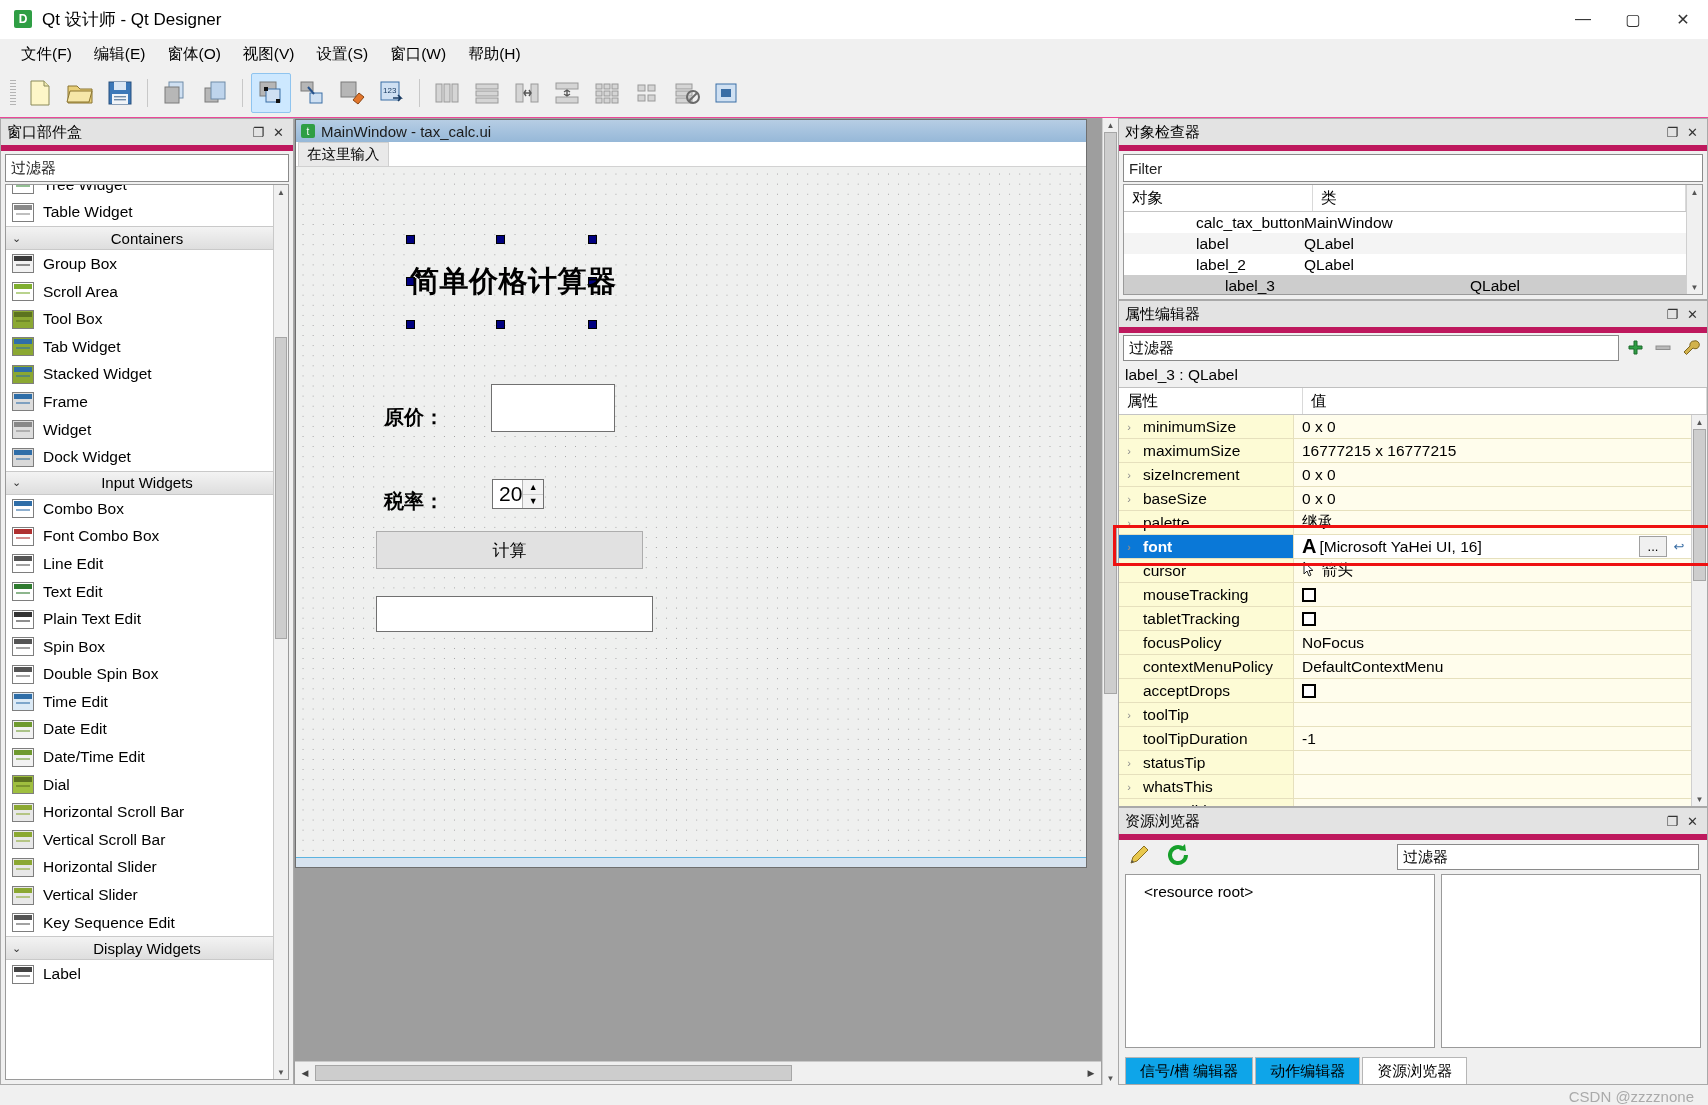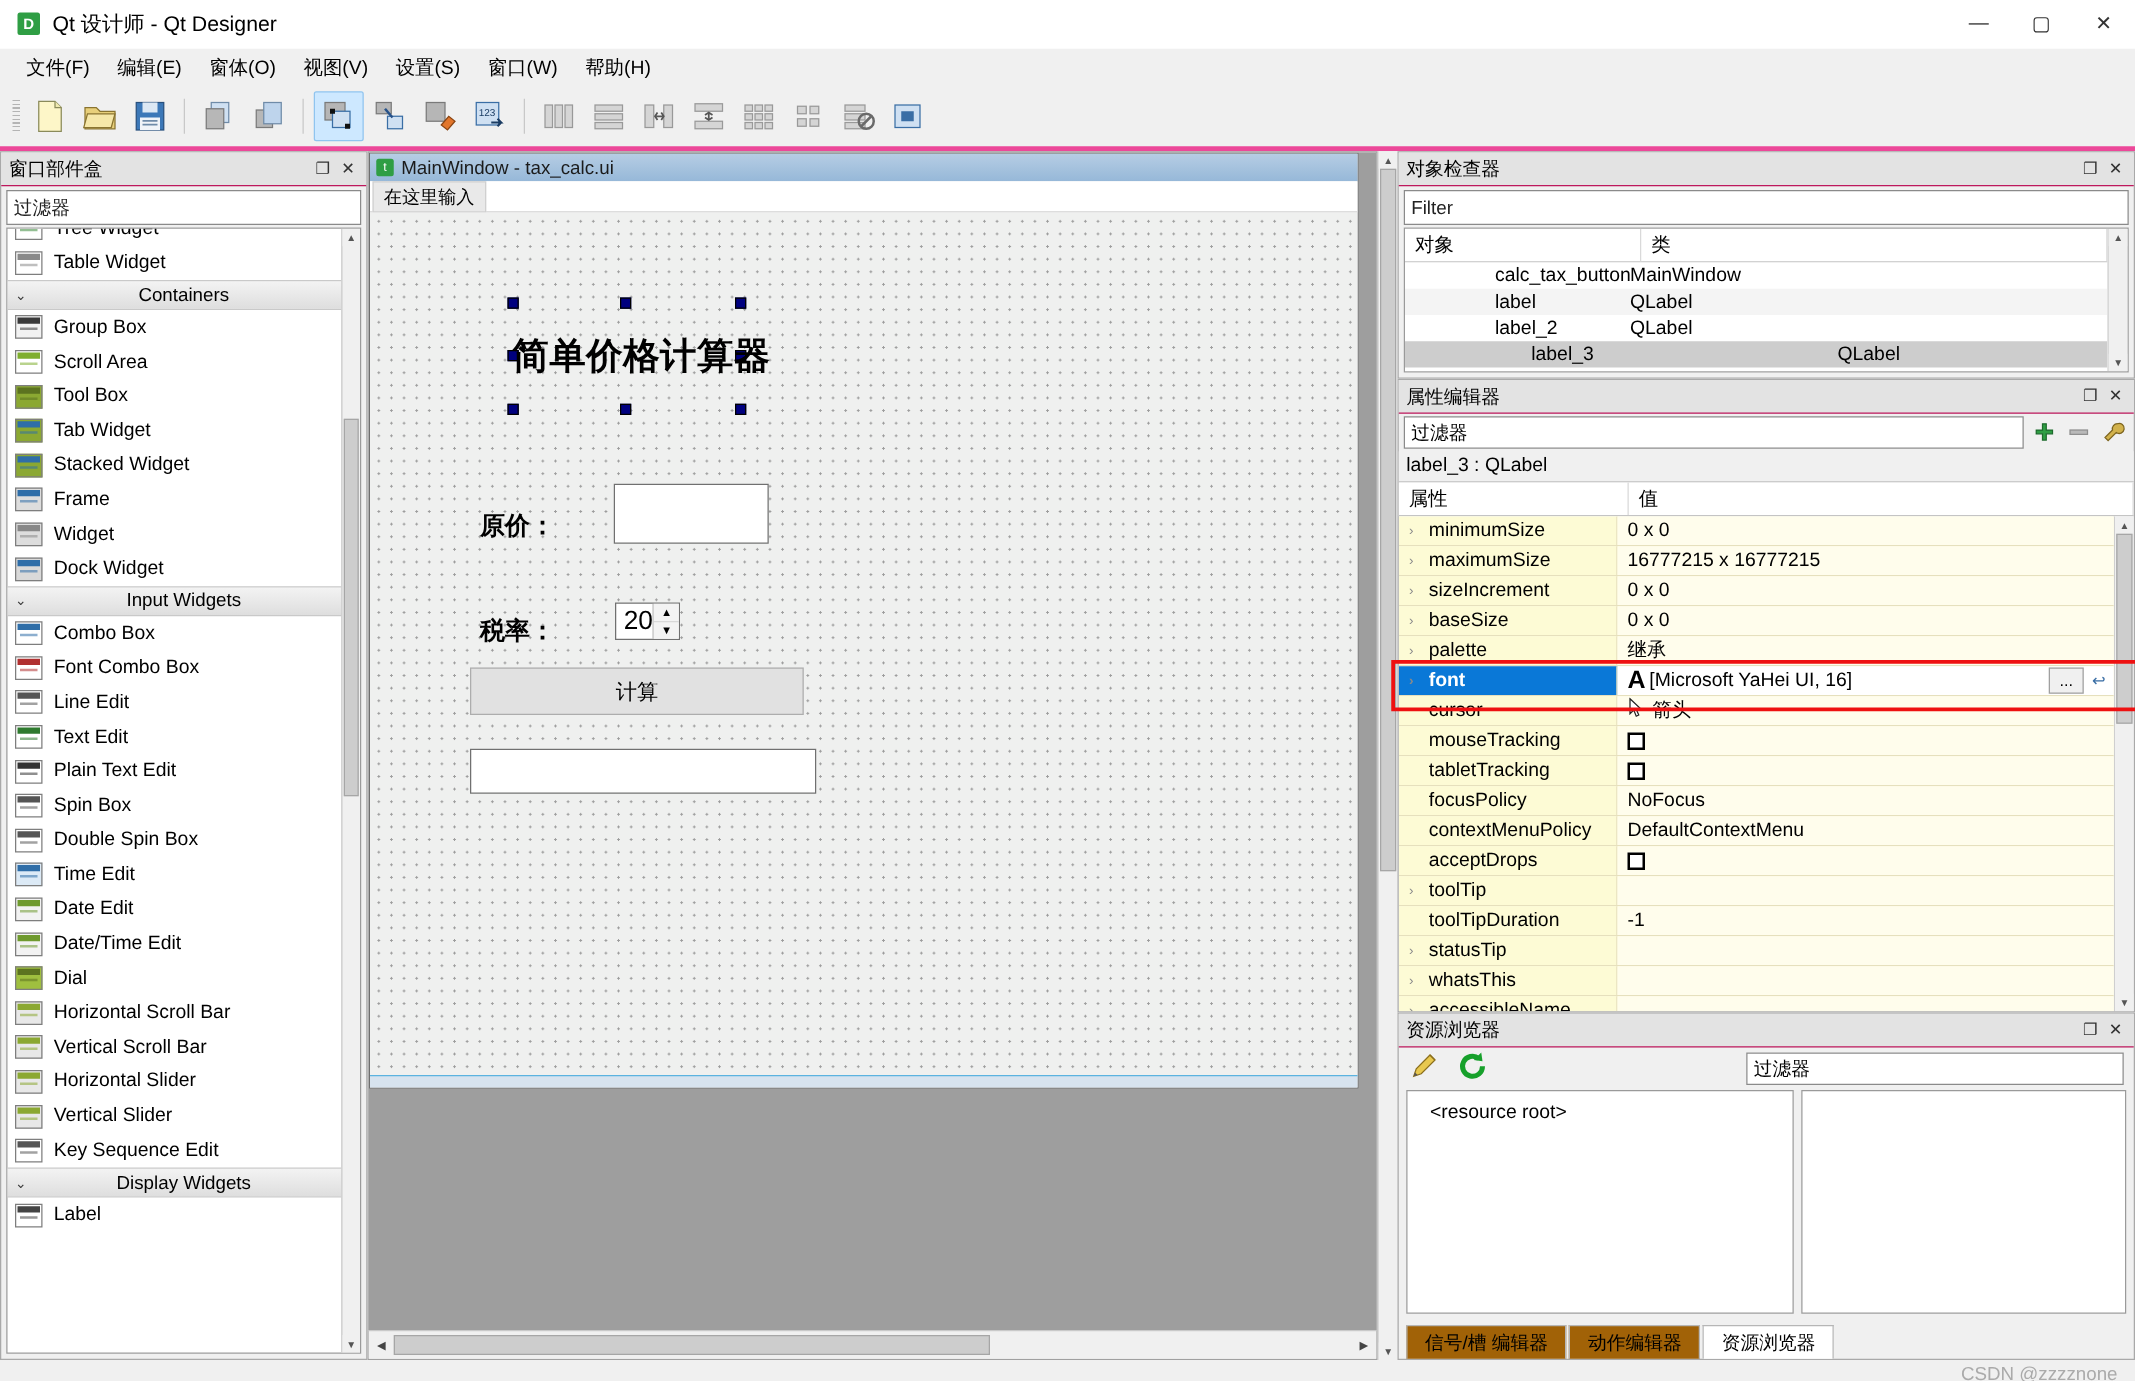--- a/index.html
+++ b/index.html
@@ -23,32 +23,32 @@
     display:flex;align-items:center;justify-content:center;font-weight:bold;
   }
   .title-text{font-size:17px;color:#000;}
   .win-btns{margin-left:auto;display:flex;height:38px;}
   .win-btn{width:50px;display:flex;align-items:center;justify-content:center;font-size:16px;color:#333;}
   
   .menubar{height:30px;display:flex;align-items:center;background:#f0f0f0;padding-left:10px;}
   .menu-item{padding:4px 11px;font-size:15.5px;color:#000;}
   
   .toolbar{height:48px;background:#f0f0f0;display:flex;align-items:center;
-    border-bottom:4px solid #ec4899;padding-left:6px;}
+    border-bottom:1px solid #ec4899;padding-left:6px;}
   .tb-grip{width:6px;height:26px;margin:0 4px;
     background:repeating-linear-gradient(to bottom,#b4b4b4 0 1px,transparent 1px 3px);}
   .tb-btn{width:38px;height:38px;margin:0 1px;display:flex;align-items:center;justify-content:center;border-radius:2px;}
   .tb-btn.active{background:#cde8ff;border:1px solid #8fc4ef;}
   .tb-sep{width:1px;height:28px;background:#c8c8c8;margin:0 7px;}
   
   .main{display:flex;height:calc(1105px - 38px - 30px - 48px - 22px);}
   
   .dock{background:#f0f0f0;border:1px solid #a9a9a9;display:flex;flex-direction:column;}
   .dock-title{height:26px;background:#e3e3e3;display:flex;align-items:center;
-     padding:0 6px;font-size:15px;border-bottom:1px solid #be185d;}
+     padding:0 6px;font-size:15px;border-bottom:6px solid #be185d;}
   .dock-title .sp{margin-left:auto;display:flex;gap:9px;padding-right:3px;}
   .dock-ico{font-size:13px;color:#333;}
   .left-panel{width:292px;flex:0 0 292px;}
   .filter-box{height:26px;margin:3px 4px 2px 4px;background:#fff;border:1px solid #8a8a8a;
     display:flex;align-items:center;padding:0 5px;font-size:15px;color:#222;}
   .widget-list{flex:1;overflow:hidden;position:relative;background:#fff;margin:0 4px 4px 4px;border:1px solid #9a9a9a;}
   .wl-inner{position:absolute;top:-14px;left:0;right:0;}
   .wl-row{height:27.6px;display:flex;align-items:center;padding-left:6px;font-size:15.5px;}
   .wl-cat{height:22px;background:linear-gradient(#f3f3f3,#dedede);border-top:1px solid #c9c9c9;
     border-bottom:1px solid #c9c9c9;display:flex;align-items:center;font-size:15px;position:relative;}
@@ -115,21 +115,21 @@
   .pe-row .pval{flex:1;background:#fffdec;height:100%;display:flex;align-items:center;padding-left:8px;box-sizing:border-box;}
   .pe-row.sel .pname{background:#0a78d7;color:#fff;font-weight:bold;}
   .pe-row.sel .pval{background:#fff;}
   .chk{width:14px;height:14px;border:2px solid #000;background:#fff;box-sizing:border-box;}
   .redbox{position:absolute;border:3px solid #ee1111;pointer-events:none;}
   .res-toolrow{height:34px;display:flex;align-items:center;padding:0 8px;gap:12px;}
   .res-panes{flex:1;display:flex;gap:6px;padding:0 6px 6px 6px;}
   .res-pane{background:#fff;border:1px solid #9a9a9a;font-size:15.5px;padding:8px 0 0 18px;}
   .res-tabs{height:30px;display:flex;align-items:flex-end;padding-left:6px;gap:2px;}
   .res-tab{height:26px;padding:0 14px;display:flex;align-items:center;font-size:15px;
-     background:#a16207;border:1px solid #b6b6b6;border-bottom:none;}
+     background:#0ea5e9;border:1px solid #b6b6b6;border-bottom:none;}
   .res-tab.active{background:#fff;}
   .statusbar{height:22px;background:#f0f0f0;display:flex;align-items:center;justify-content:flex-end;
      padding-right:14px;font-size:15px;color:#aaaaaa;}
   .scroll-col{width:15px;background:#f0f0f0;border-left:1px solid #cfcfcf;display:flex;flex-direction:column;}
 </style>
 </head>
 <body>
 
 <div class="titlebar">
   <div class="app-icon">D</div>

